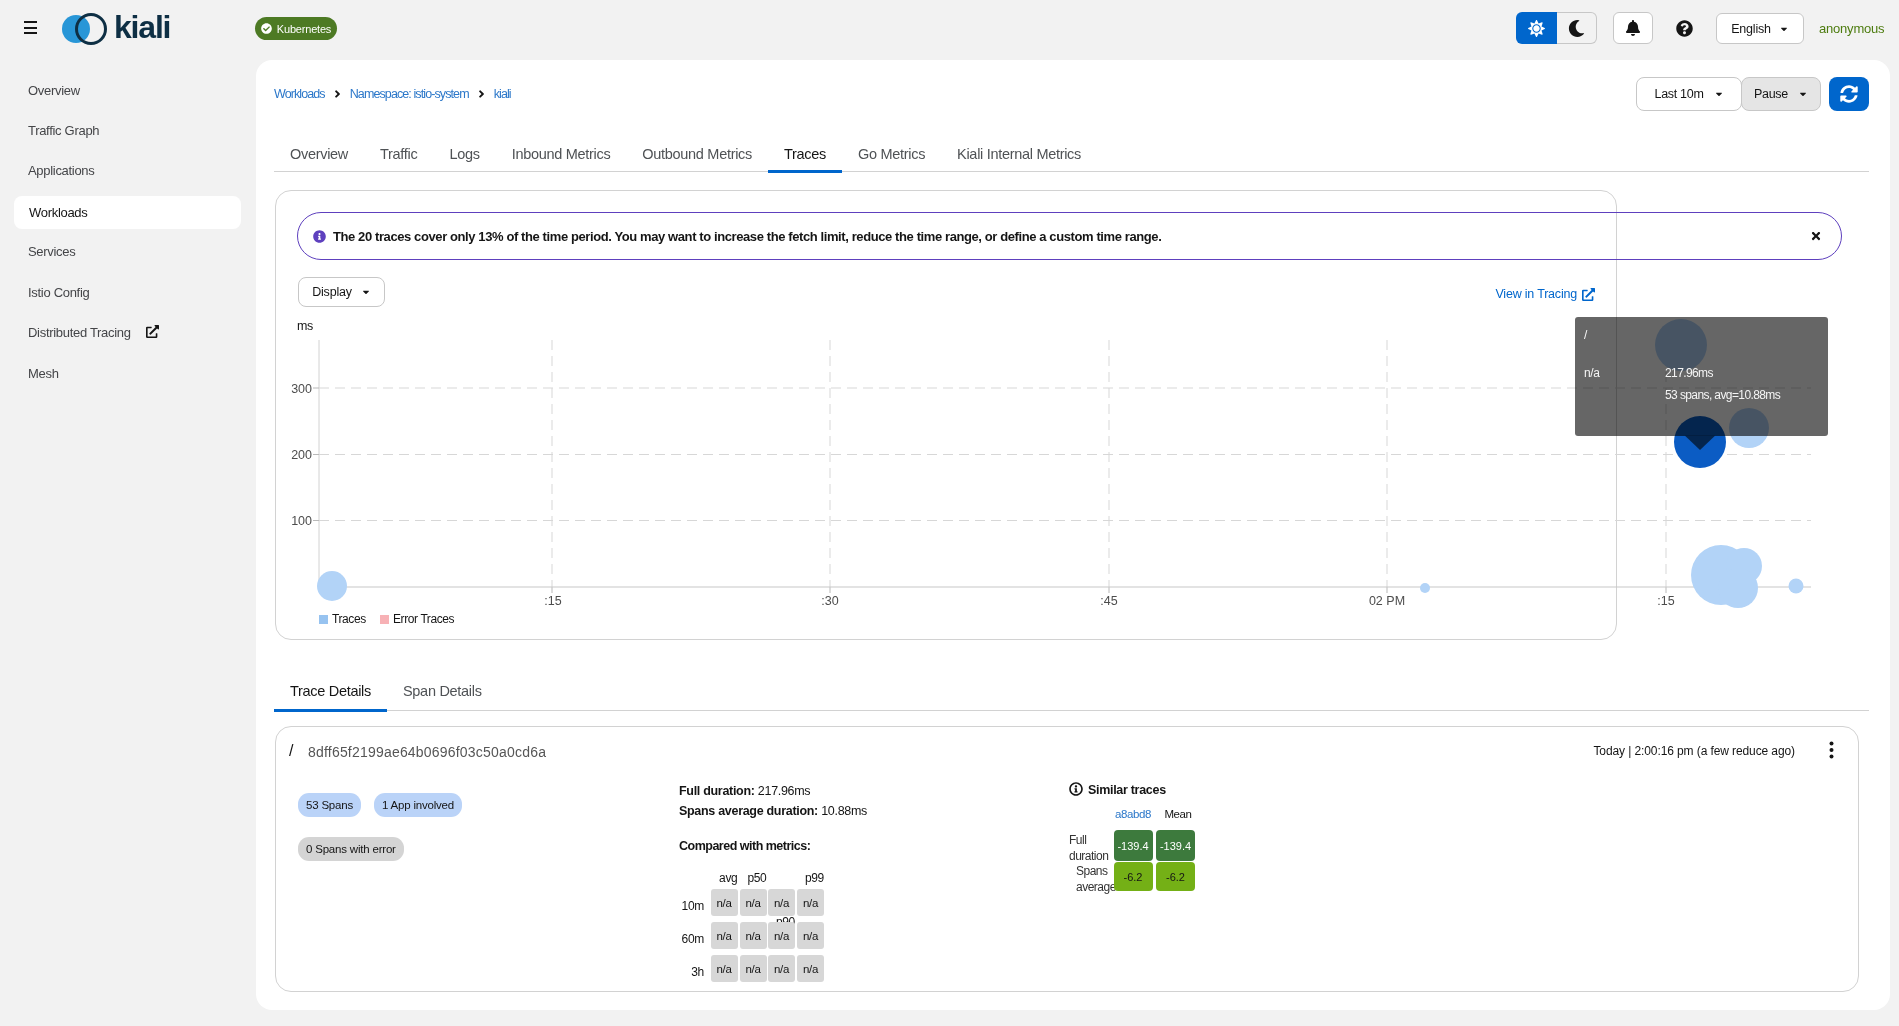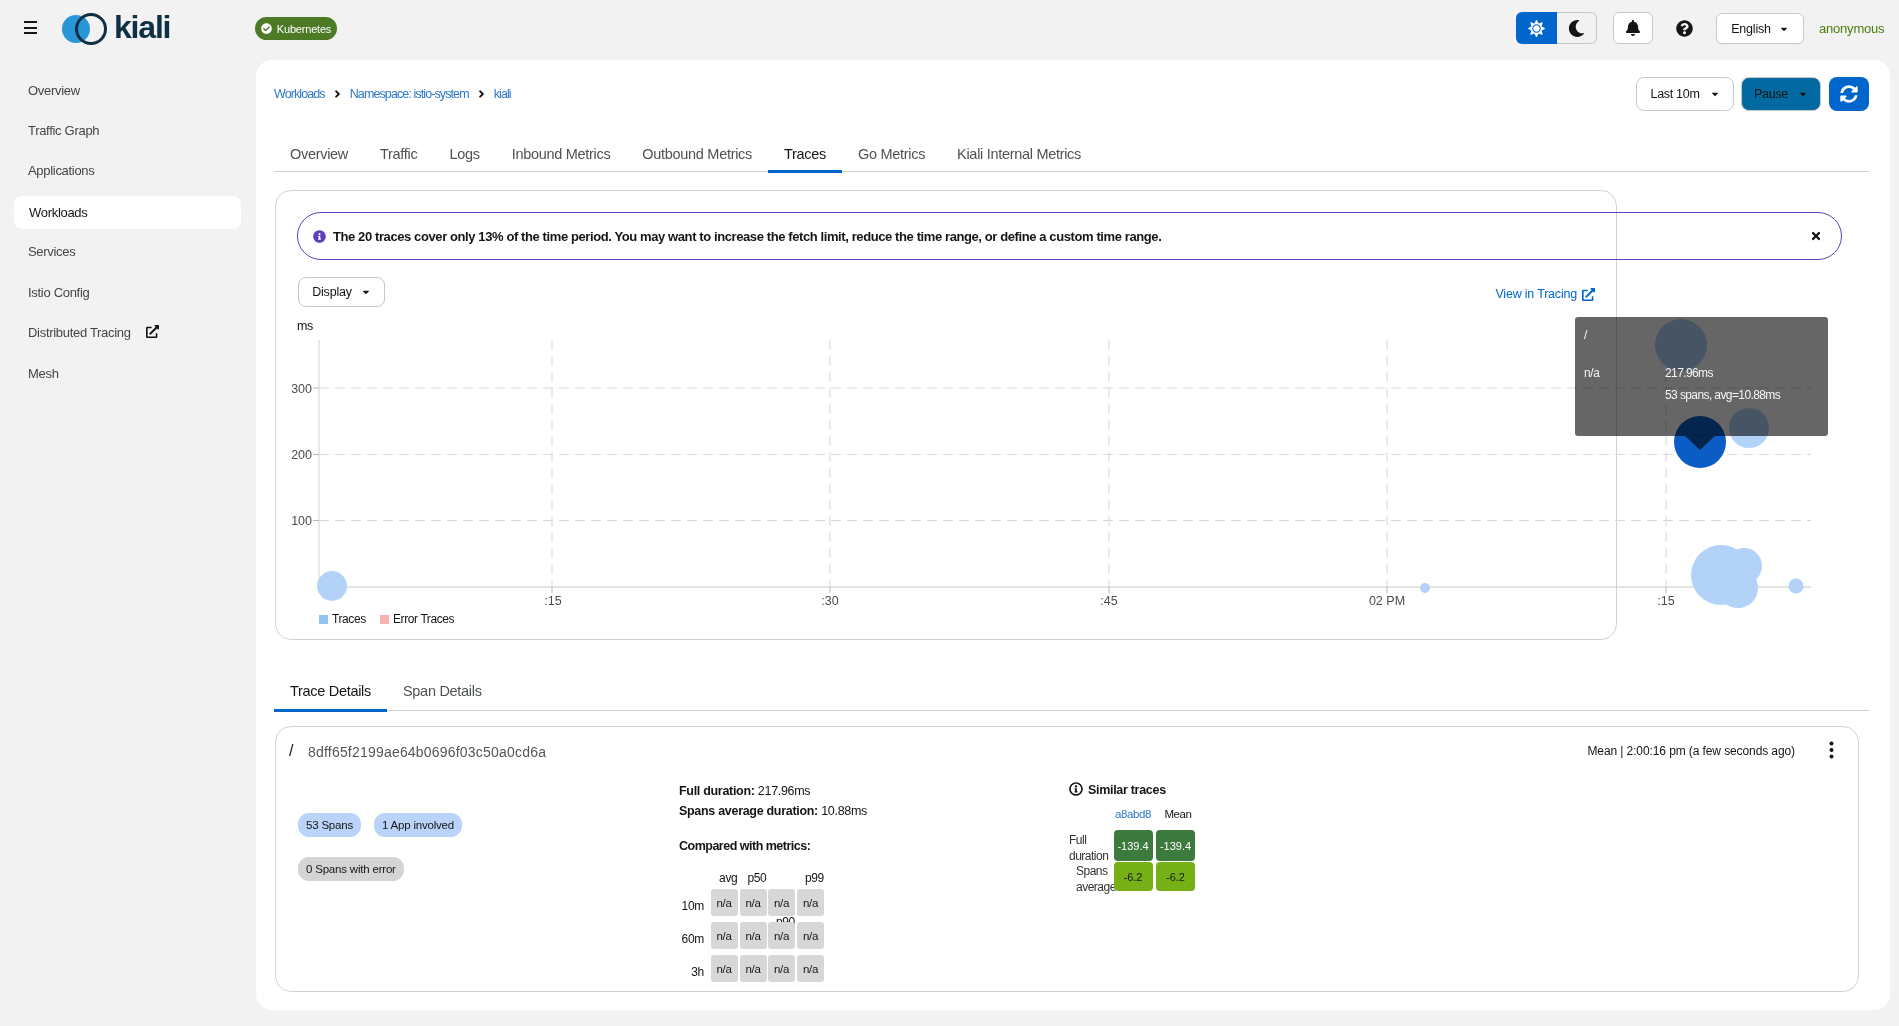--- a/index.html
+++ b/index.html
@@ -27,41 +27,41 @@
 
 .sidebar { position:absolute; top:60px; left:0; width:256px; height:966px; background:#f2f2f2; }
 .nav-item { position:absolute; left:28px; font-size:13px; letter-spacing:-0.3px; color:#444548; }
 .nav-sel { position:absolute; left:14px; top:136px; width:227px; height:33px; background:#fff; border-radius:8px; }
 .nav-sel span { position:absolute; left:15px; top:9px; font-size:13px; letter-spacing:-0.3px; color:#151515; }
 
 
 .content { position:absolute; left:256px; top:60px; width:1634px; height:950px; background:#fff; border-radius:16px; }
 .crumbs { position:absolute; left:18px; top:27px; display:flex; align-items:center; font-size:12.5px; letter-spacing:-0.9px; gap:8px; }
 .crumbs a { color:#2b77c9; text-decoration:none; }
-.ctl-last { position:absolute; left:1380px; top:17px; width:98px; height:34px; border:1px solid #c7c7c7; border-radius:8px; background:#fff; display:flex; align-items:center; justify-content:center; gap:10px; font-size:12.5px; letter-spacing:-0.3px; }
-.ctl-pause { position:absolute; left:1485px; top:17px; width:80px; height:34px; border:1px solid #c7c7c7; border-radius:8px; background:#0369a1; display:flex; align-items:center; justify-content:center; gap:10px; font-size:12.5px; letter-spacing:-0.3px; }
+.ctl-last { position:absolute; left:1380px; top:17px; width:106px; height:34px; border:1px solid #c7c7c7; border-radius:8px; background:#fff; display:flex; align-items:center; justify-content:center; gap:10px; font-size:12.5px; letter-spacing:-0.3px; }
+.ctl-pause { position:absolute; left:1485px; top:17px; width:80px; height:34px; border:1px solid #c7c7c7; border-radius:8px; background:#e5e5e5; display:flex; align-items:center; justify-content:center; gap:10px; font-size:12.5px; letter-spacing:-0.3px; }
 .ctl-refresh { position:absolute; left:1573px; top:17px; width:40px; height:34px; background:#0066cc; border-radius:8px; display:flex; align-items:center; justify-content:center; }
 
 .tabs { position:absolute; left:18px; top:80px; width:1595px; height:32px; border-bottom:1px solid #d2d2d2; display:flex; }
 .tab { padding:0 16px; font-size:14.5px; letter-spacing:-0.3px; color:#4f5255; line-height:29px; position:relative; }
 .tab.active { color:#151515; }
 .tab.active:after { content:""; position:absolute; left:0; right:0; bottom:-2px; height:3px; background:#0066cc; }
 
 .panel { position:absolute; left:19px; top:130px; width:1342px; height:450px; border:1px solid #d2d2d2; border-radius:16px; }
 .alert { position:absolute; left:21px; top:21px; width:1545px; height:48px; border:1px solid #5e40be; border-radius:24px; display:flex; align-items:center; }
 .alert .txt { font-size:13px; letter-spacing:-0.4px; font-weight:bold; margin-left:7px; }
 .alert .ico { margin-left:15px; }
 .alert .x { position:absolute; right:19px; top:17px; }
 .display-btn { position:absolute; left:22px; top:86px; width:87px; height:30px; border:1px solid #c7c7c7; border-radius:8px; display:flex; align-items:center; justify-content:center; gap:9px; font-size:12.5px; letter-spacing:-0.2px; }
 .view-link { position:absolute; right:21px; top:96px; font-size:12.5px; letter-spacing:-0.2px; color:#0066cc; display:flex; align-items:center; gap:5px; }
 
 .tabs2 { position:absolute; left:18px; top:617px; width:1595px; height:34px; border-bottom:1px solid #d2d2d2; display:flex; }
 .panel2 { position:absolute; left:19px; top:666px; width:1584px; height:266px; border:1px solid #d2d2d2; border-radius:16px; }
 
-.pill { display:inline-flex; align-items:center; height:22px; border-radius:11px; padding:12px 8px; font-size:11.5px; letter-spacing:-0.2px; color:#151515;margin-top:20px; }
+.pill { display:inline-flex; align-items:center; height:22px; border-radius:11px; padding:12px 8px; font-size:11.5px; letter-spacing:-0.2px; color:#151515; }
 .pill.blue { background:#bad3f8; }
 .pill.gray { background:#d4d4d4; }
 .cell { position:absolute; width:27px; height:27px; background:#d7d7d7; border-radius:3px; font-size:11.5px; letter-spacing:-0.3px; color:#151515; display:flex; align-items:center; justify-content:center; }
 .hdr { position:absolute; width:27px; text-align:right; font-size:12px; letter-spacing:-0.3px; color:#151515; }
 .gcell { position:absolute; width:39px; border-radius:4px; font-size:11px; display:flex; align-items:center; justify-content:center; }
 </style>
 </head>
 <body>
 
 <div class="masthead">
@@ -243,21 +243,21 @@
   </div>
 
   <div class="tabs2">
     <div class="tab active">Trace Details</div>
     <div class="tab">Span Details</div>
   </div>
 
   <div class="panel2">
     <div class="abs" style="left:13px; top:15px; font-size:16px; color:#151515;">/</div>
     <div class="abs" style="left:32px; top:17px; font-size:14px; letter-spacing:0.2px; color:#565656;">8dff65f2199ae64b0696f03c50a0cd6a</div>
-    <div class="abs" style="right:63px; top:17px; font-size:12px; letter-spacing:-0.1px;">Mean | 2:00:16 pm (a few seconds ago)</div>
+    <div class="abs" style="right:63px; top:17px; font-size:12px; letter-spacing:-0.1px;">Today | 2:00:16 pm (a few reduce ago)</div>
     <div class="abs" style="left:1553px; top:14px;">
       <svg width="5" height="18" viewBox="0 0 5 18">
           <circle cx="2.5" cy="2.5" r="2" fill="#151515"></circle>
           <circle cx="2.5" cy="9" r="2" fill="#151515"></circle>
           <circle cx="2.5" cy="15.5" r="2" fill="#151515"></circle>
         </svg>
     </div>
     <div class="pill blue abs" style="left:22px; top:66px;">53 Spans</div>
     <div class="pill blue abs" style="left:98px; top:66px;">1 App involved</div>
     <div class="pill gray abs" style="left:22px; top:110px;">0 Spans with error</div>

